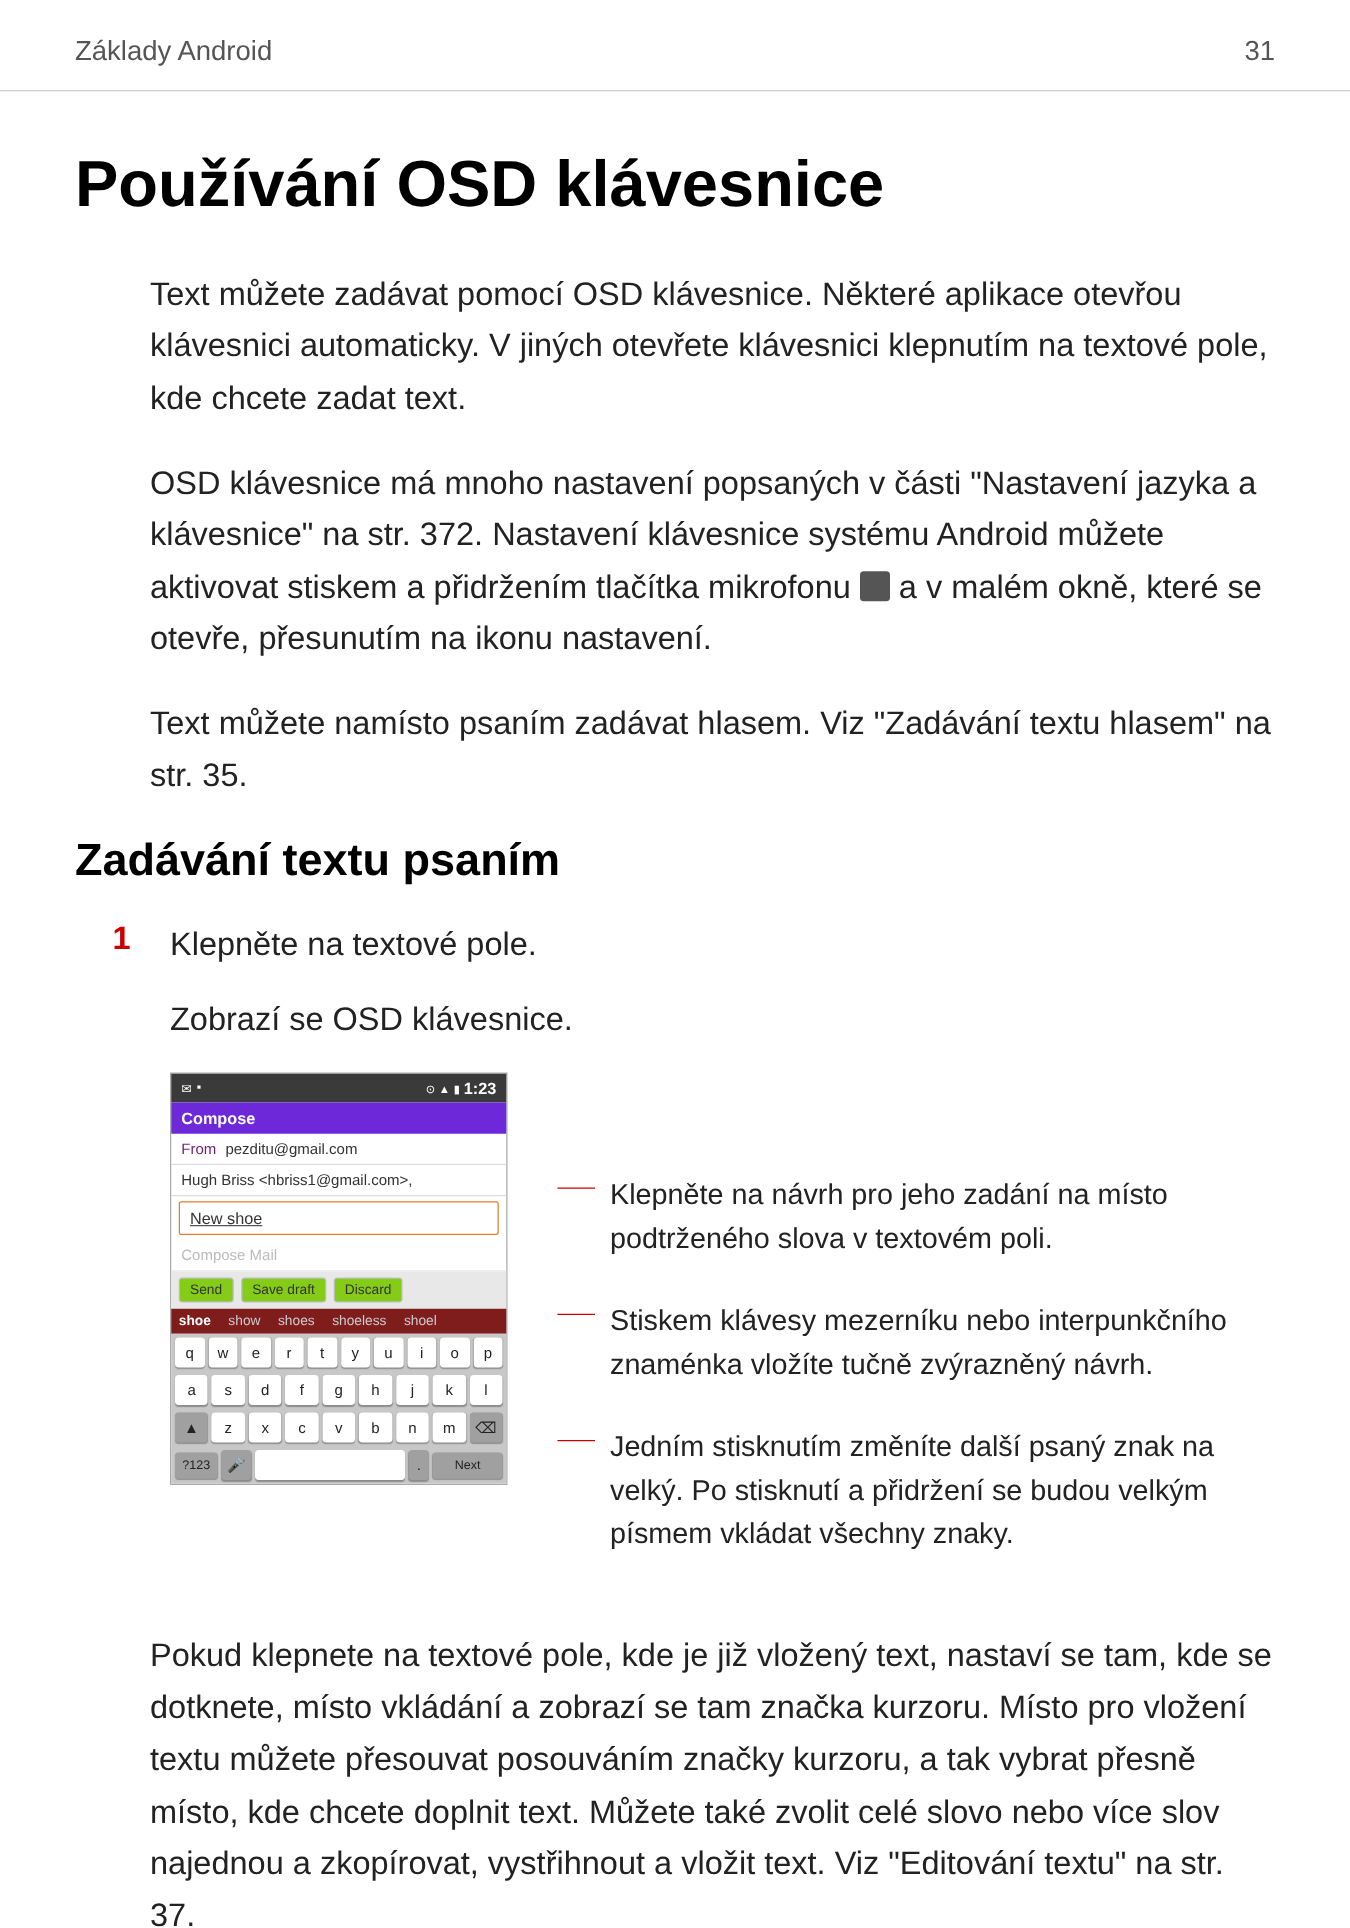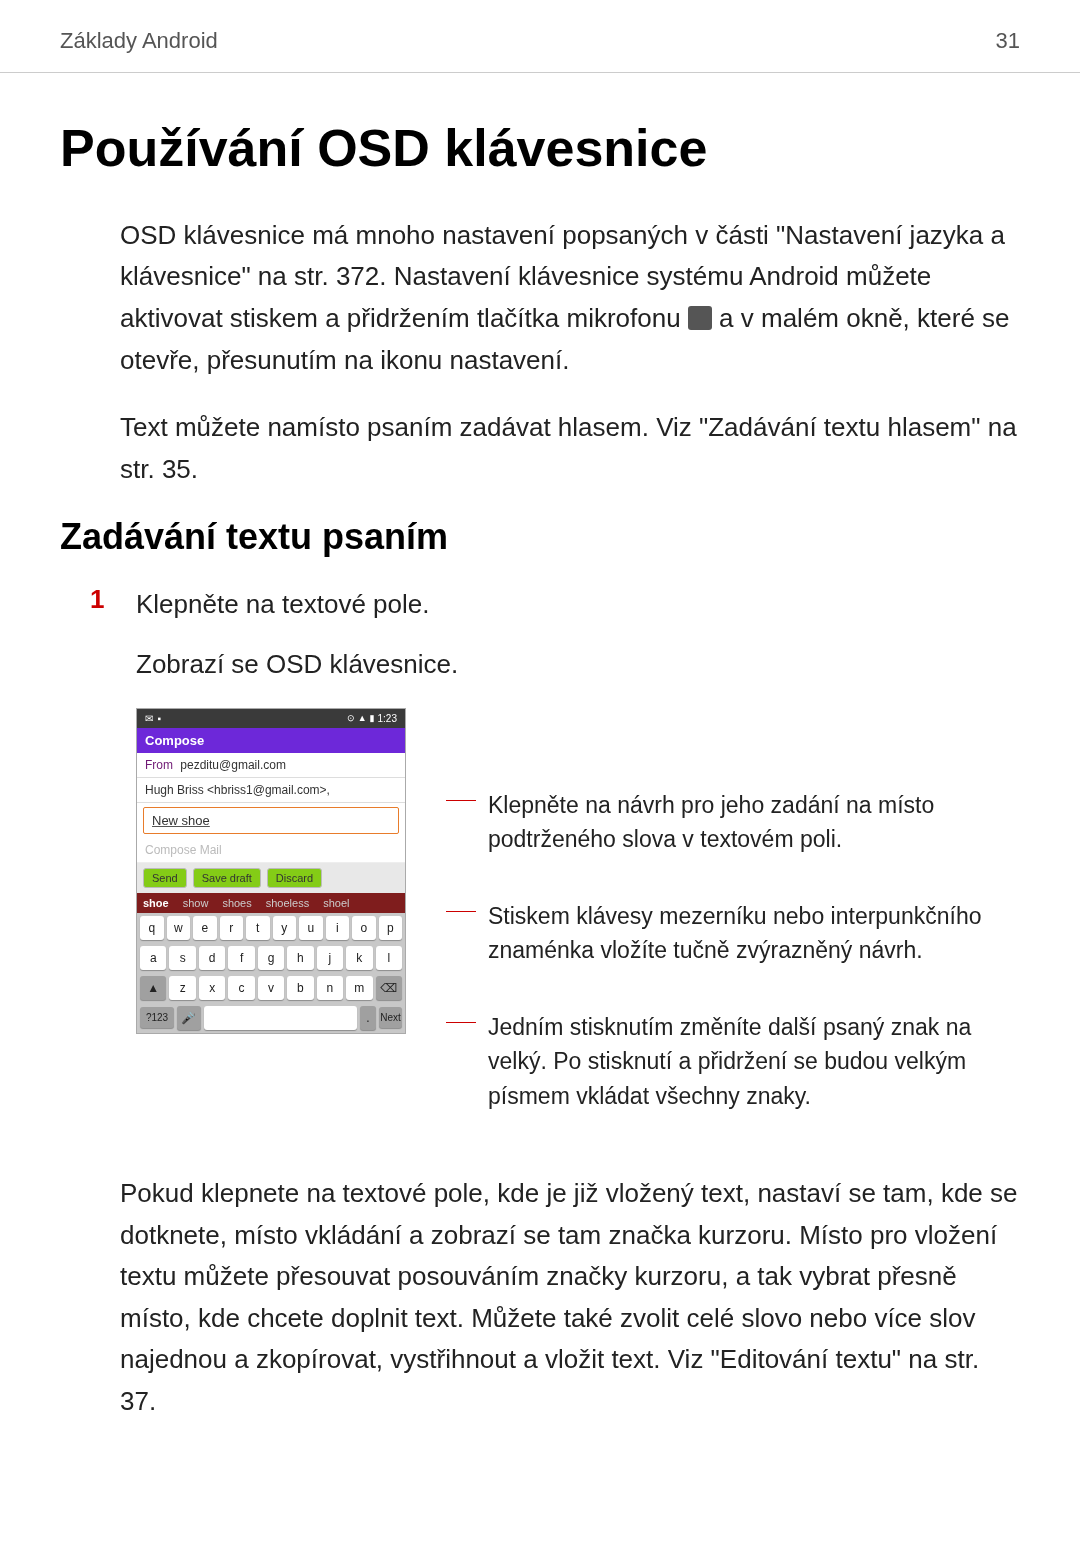--- a/index.html
+++ b/index.html
@@ -129,22 +129,22 @@
       justify-content: space-between;
       align-items: center;
       padding: 4px 8px;
       font-size: 11px;
     }
     .status-bar-left {
       display: flex;
       gap: 4px;
     }
     .status-bar-time {
-      font-size: 10px;
-      font-weight: normal;
+      font-size: 13px;
+      font-weight: bold;
     }
 
     
     .compose-bar {
       background: #6d28d9;
       color: #fff;
       padding: 5px 8px;
       font-size: 13px;
       font-weight: bold;
     }
@@ -259,21 +259,21 @@
       border-radius: 3px;
       height: 24px;
       box-shadow: 0 1px 1px rgba(0,0,0,0.3);
     }
 
     
     .annotations {
       flex: 1;
       display: flex;
       flex-direction: column;
-      gap: 12px;
+      gap: 2px;
       padding-top: 80px;
       position: relative;
     }
     .annot-item {
       display: flex;
       align-items: flex-start;
       margin-bottom: 30px;
       position: relative;
     }
     .annot-line {
@@ -304,20 +304,23 @@
 
 <div class="page-header">
   <span class="page-header-left">Základy Android</span>
   <span class="page-header-right">31</span>
 </div>
 
 <div class="content">
 
   <h1 class="chapter-title">Používání OSD klávesnice</h1>
 
+  <p class="body-para">
+    Text můžete zadávat pomocí OSD klávesnice. Některé aplikace otevřou klávesnici automaticky. V jiných otevřete klávesnici klepnutím na textové pole, kde chcete zadat text.
+  </p>
   <p class="body-para">
     OSD klávesnice má mnoho nastavení popsaných v části "Nastavení jazyka a klávesnice" na str. 372. Nastavení klávesnice systému Android můžete aktivovat stiskem a přidržením tlačítka mikrofonu <span class="inline-icon"></span> a v malém okně, které se otevře, přesunutím na ikonu nastavení.
   </p>
   <p class="body-para">
     Text můžete namísto psaním zadávat hlasem. Viz "Zadávání textu hlasem" na str. 35.
   </p>
 
   <h2 class="section-heading">Zadávání textu psaním</h2>
 
   <div class="numbered-item">
@@ -416,21 +419,21 @@
           <div class="kb-key">n</div>
           <div class="kb-key">m</div>
           <div class="kb-key dark">⌫</div>
         </div>
 
         <div class="kb-bottom">
           <div class="kb-key dark" style="width:34px;font-size:10px;">?123</div>
           <div class="kb-key dark" style="width:24px;">🎤</div>
           <div class="kb-spacebar"></div>
           <div class="kb-key dark" style="width:16px;">.</div>
-          <div class="kb-key dark" style="width:23px;font-size:10px;">Next</div>
+          <div class="kb-key dark" style="width:56px;font-size:10px;">Next</div>
         </div>
       </div>
     </div>
 
     <div class="annotations">
       <div class="annot-item">
         <div class="annot-line"></div>
         <span class="annot-text">Klepněte na návrh pro jeho zadání na místo podtrženého slova v textovém poli.</span>
       </div>
       <div class="annot-item">

